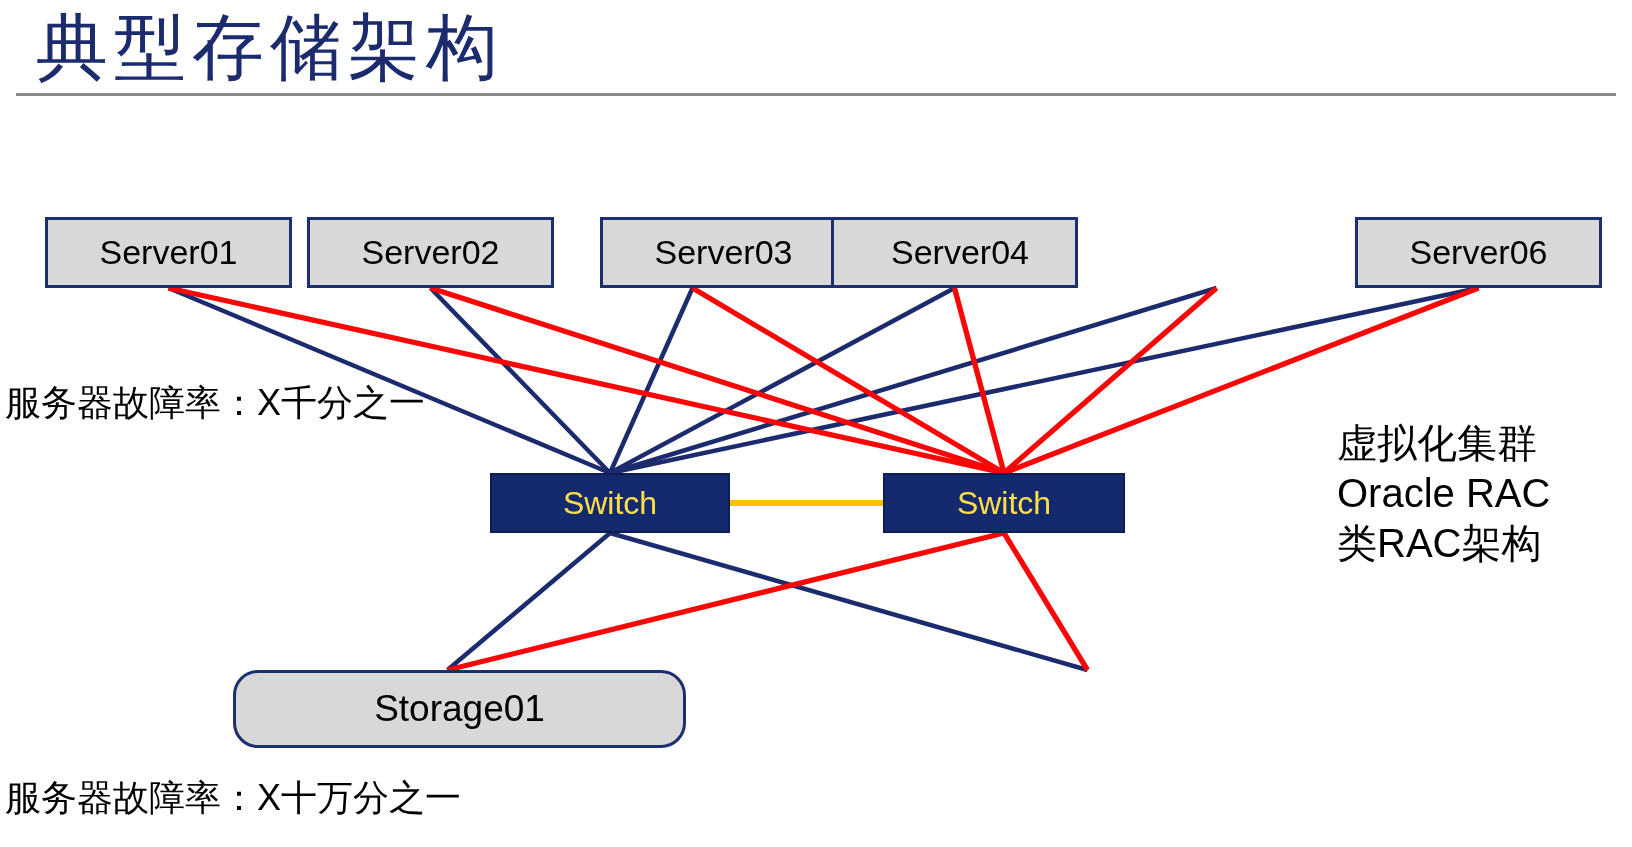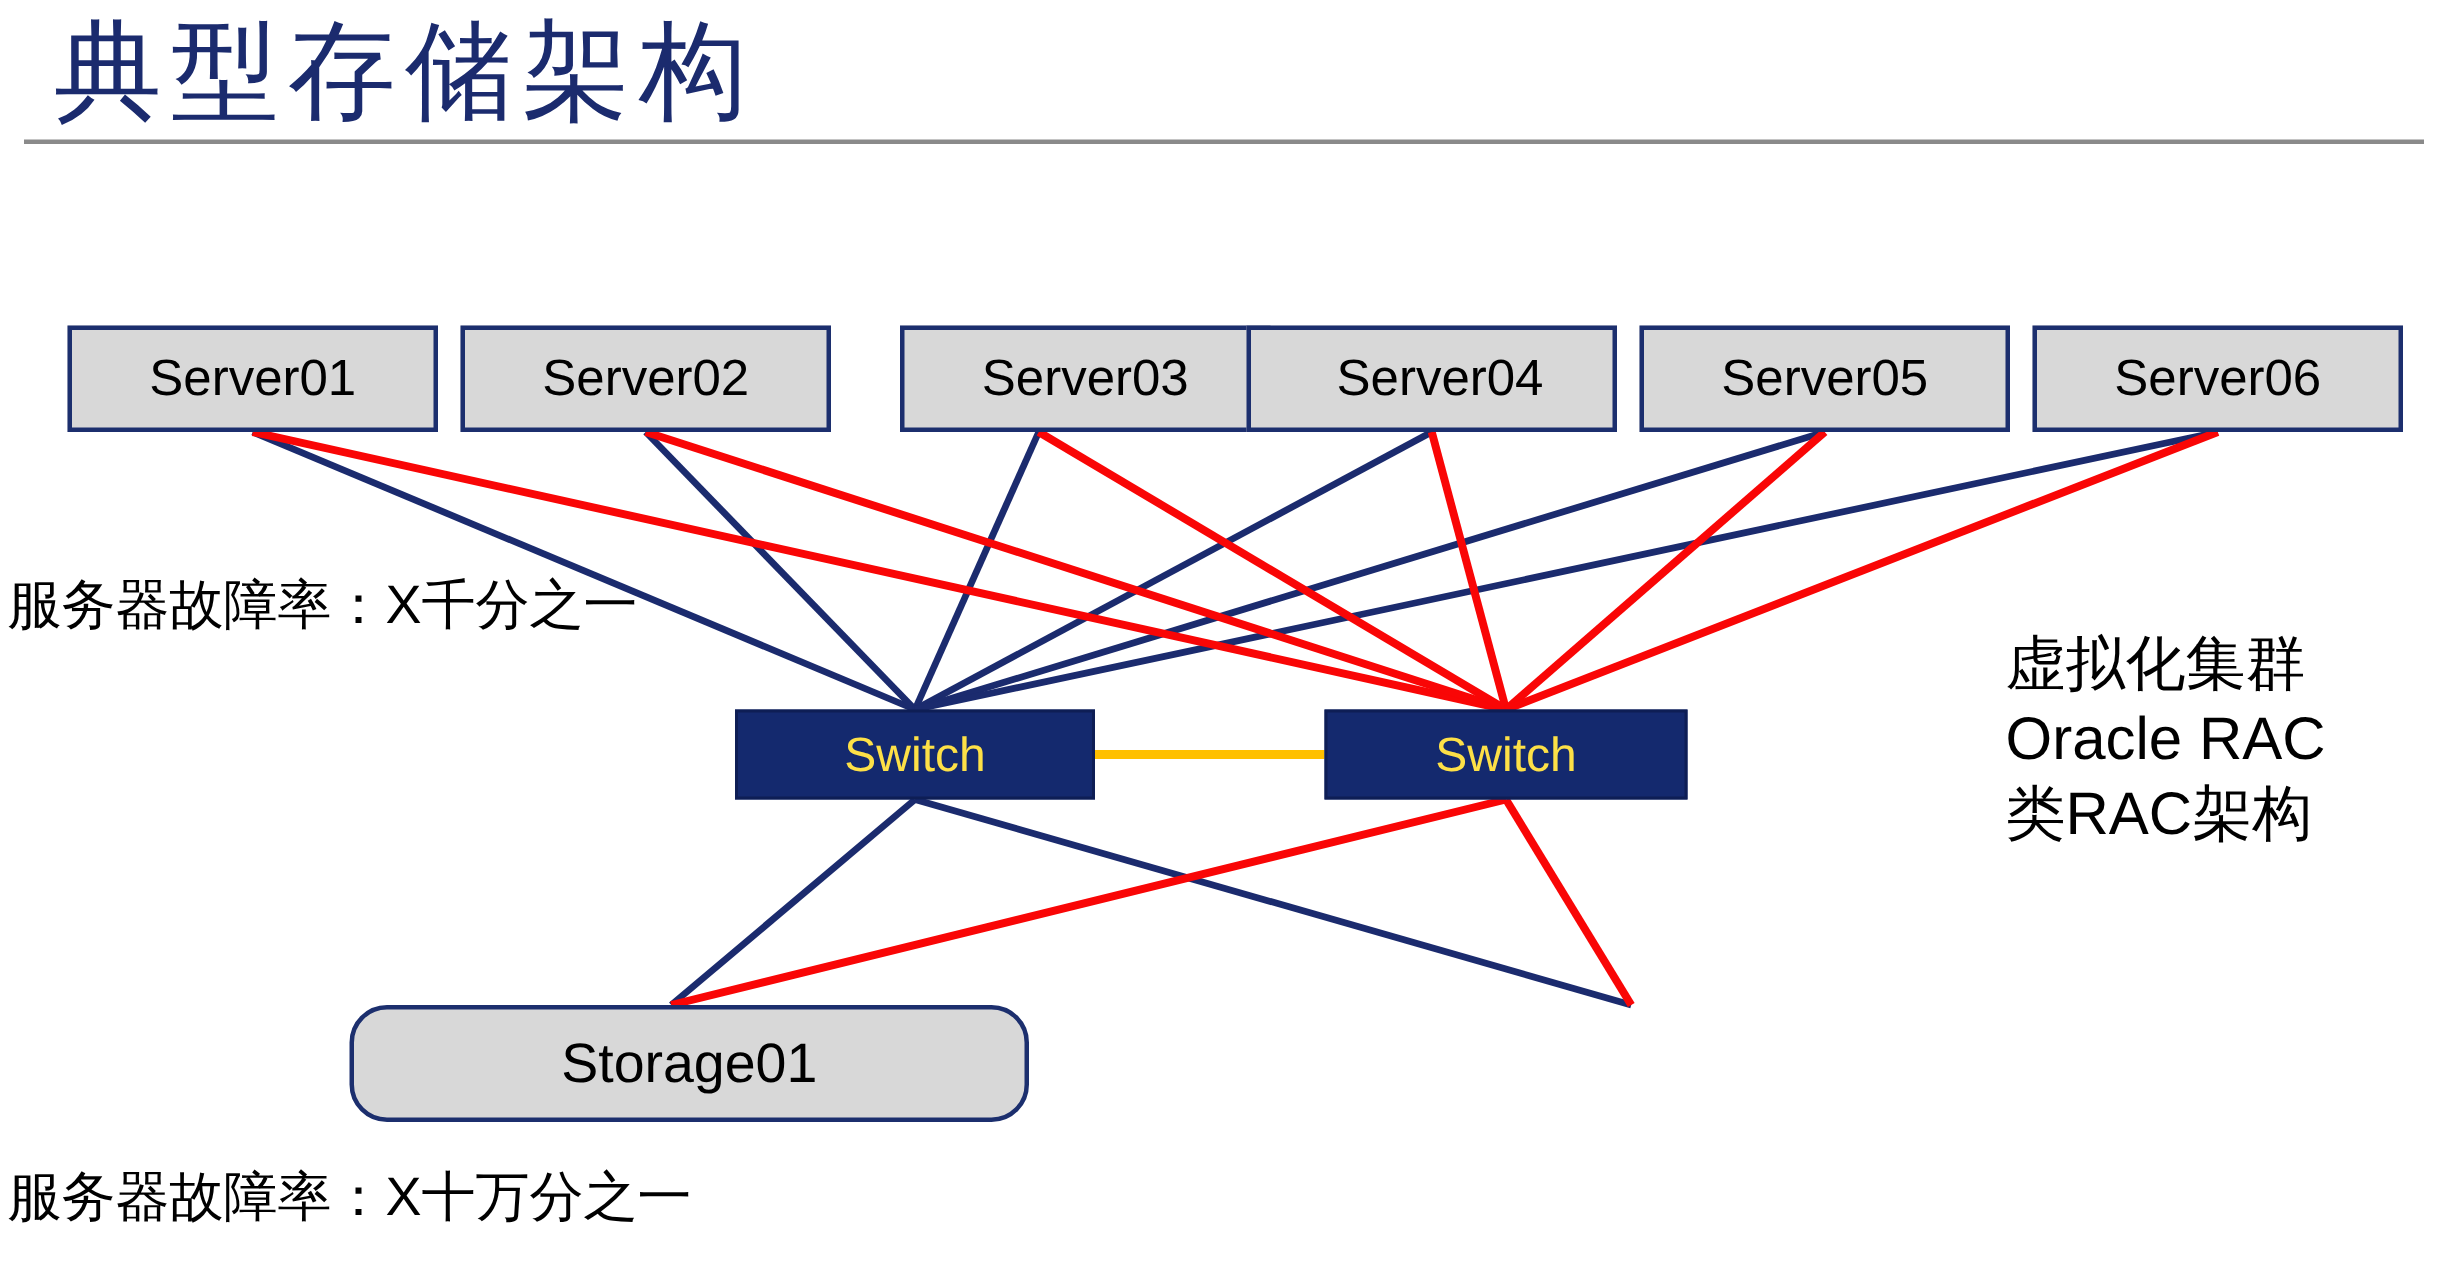--- a/index.html
+++ b/index.html
@@ -113,23 +113,20 @@
   </div>
   <div class="node gray-node server" id="server02">
     <span>Server02</span>
   </div>
   <div class="node gray-node server" id="server03">
     <span>Server03</span>
   </div>
   <div class="node gray-node server" id="server04">
     <span>Server04</span>
   </div>
-  <div class="node gray-node server" id="server05">
-    <span>Server05</span>
-  </div>
   <div class="node gray-node server" id="server06">
     <span>Server06</span>
   </div>
 
   <div class="node switch" id="switch-a">
     <span>Switch</span>
   </div>
   <div class="node switch" id="switch-b">
     <span>Switch</span>
   </div>

